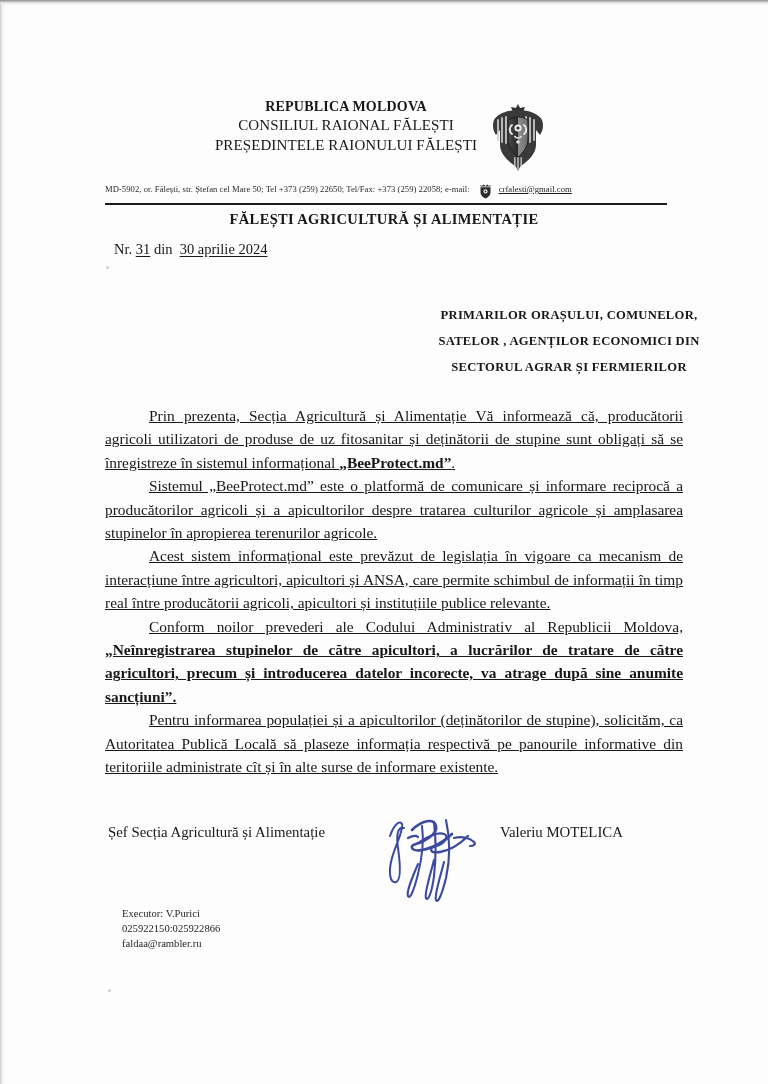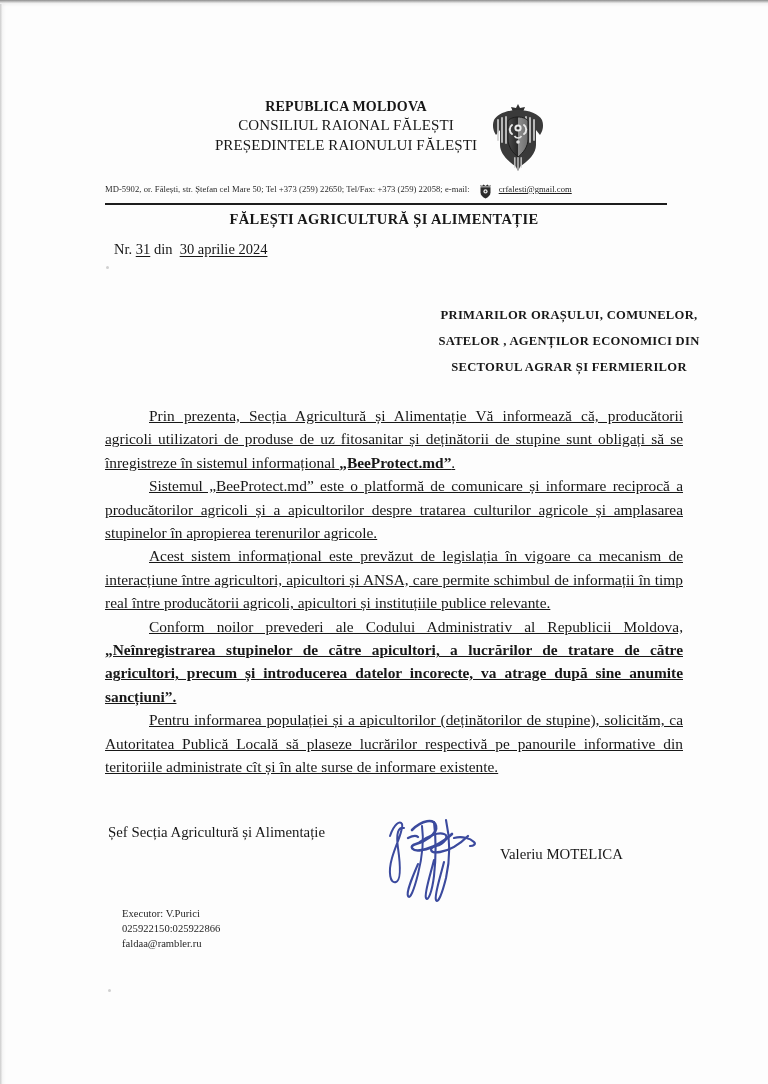--- a/index.html
+++ b/index.html
@@ -167,21 +167,20 @@
   }
   .sign-title{
     position:absolute;
     left:0; top:0;
     white-space:nowrap;
   }
   .sign-name{
     position:absolute;
     left:392px; top:0;
     white-space:nowrap;
-    margin-top:22px;
   }
   .signature-ink{
     position:absolute;
     left:270px;
     top:-28px;
     width:130px;
     height:110px;
     pointer-events:none;
   }
 
@@ -294,21 +293,21 @@
 
   <div class="body-copy">
     <p><span>Prin prezenta, Secția Agricultură și Alimentație Vă informează că, producătorii agricoli utilizatori de produse de uz fitosanitar și deținătorii de stupine sunt obligați să se înregistreze în sistemul informațional </span><b>„BeeProtect.md”</b><span>.</span></p>
 
     <p>Sistemul „BeeProtect.md” este o platformă de comunicare și informare reciprocă a producătorilor agricoli și a apicultorilor despre tratarea culturilor agricole și amplasarea stupinelor în apropierea terenurilor agricole.</p>
 
     <p>Acest sistem informațional este prevăzut de legislația în vigoare ca mecanism de interacțiune între agricultori, apicultori și ANSA, care permite schimbul de informații în timp real între producătorii agricoli, apicultori și instituțiile publice relevante.</p>
 
     <p><span>Conform noilor prevederi ale Codului Administrativ al Republicii Moldova, </span><b>„Neînregistrarea stupinelor de către apicultori, a lucrărilor de tratare de către agricultori, precum și introducerea datelor incorecte, va atrage după sine anumite sancțiuni”.</b></p>
 
-    <p>Pentru informarea populației și a apicultorilor (deținătorilor de stupine), solicităm, ca Autoritatea Publică Locală să plaseze lucrărilor respectivă pe panourile informative din teritoriile administrate cît și în alte surse de informare existente.</p>
+    <p>Pentru informarea populației și a apicultorilor (deținătorilor de stupine), solicităm, ca Autoritatea Publică Locală să plaseze informația respectivă pe panourile informative din teritoriile administrate cît și în alte surse de informare existente.</p>
   </div>
 
   <div class="sign-row">
     <div class="sign-title">Șef  Secția Agricultură și Alimentație</div>
 
     <div class="signature-ink">
       <svg width="130" height="110" viewBox="0 0 130 110" aria-hidden="true">
         <g fill="none" stroke="#3b4a9e" stroke-linecap="round" stroke-linejoin="round">
           <path d="M12 40 C16 28 22 24 24 28 C26 33 18 48 14 62 C10 76 12 88 18 86 C24 84 22 66 20 52 C18 38 20 30 26 32" stroke-width="2"></path>
           <path d="M30 42 C34 40 38 39 40 41" stroke-width="2.4"></path>

